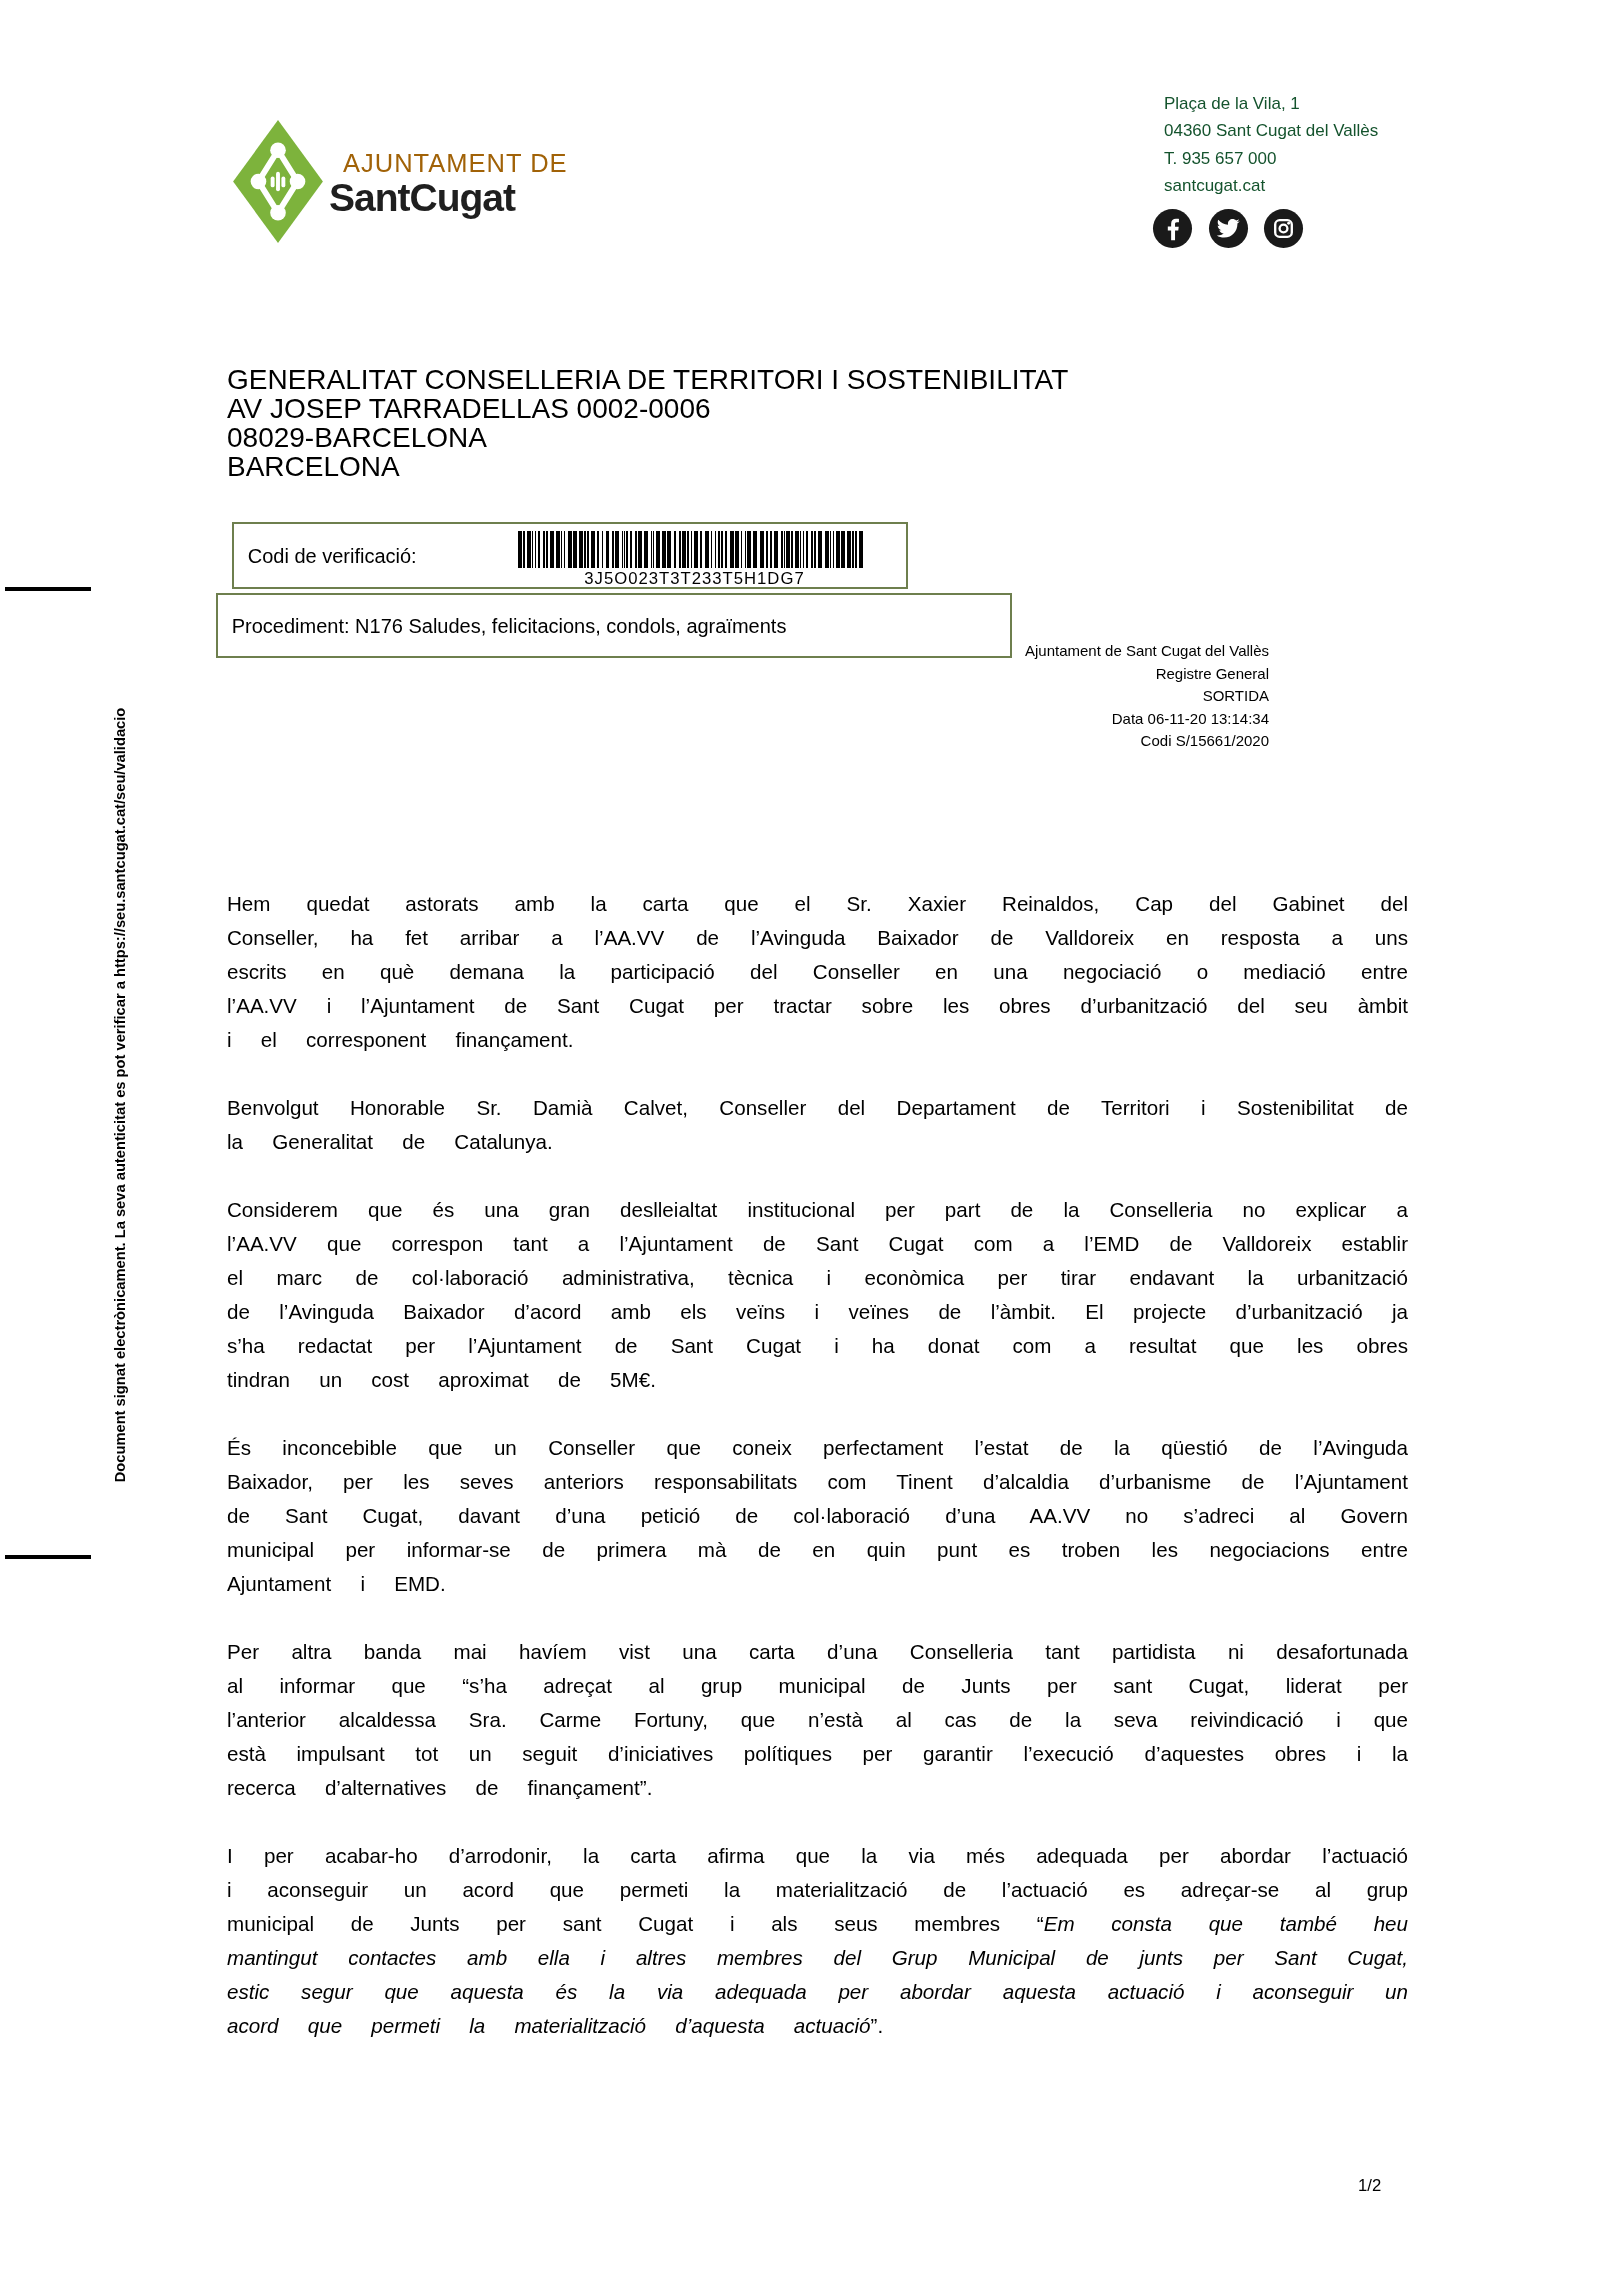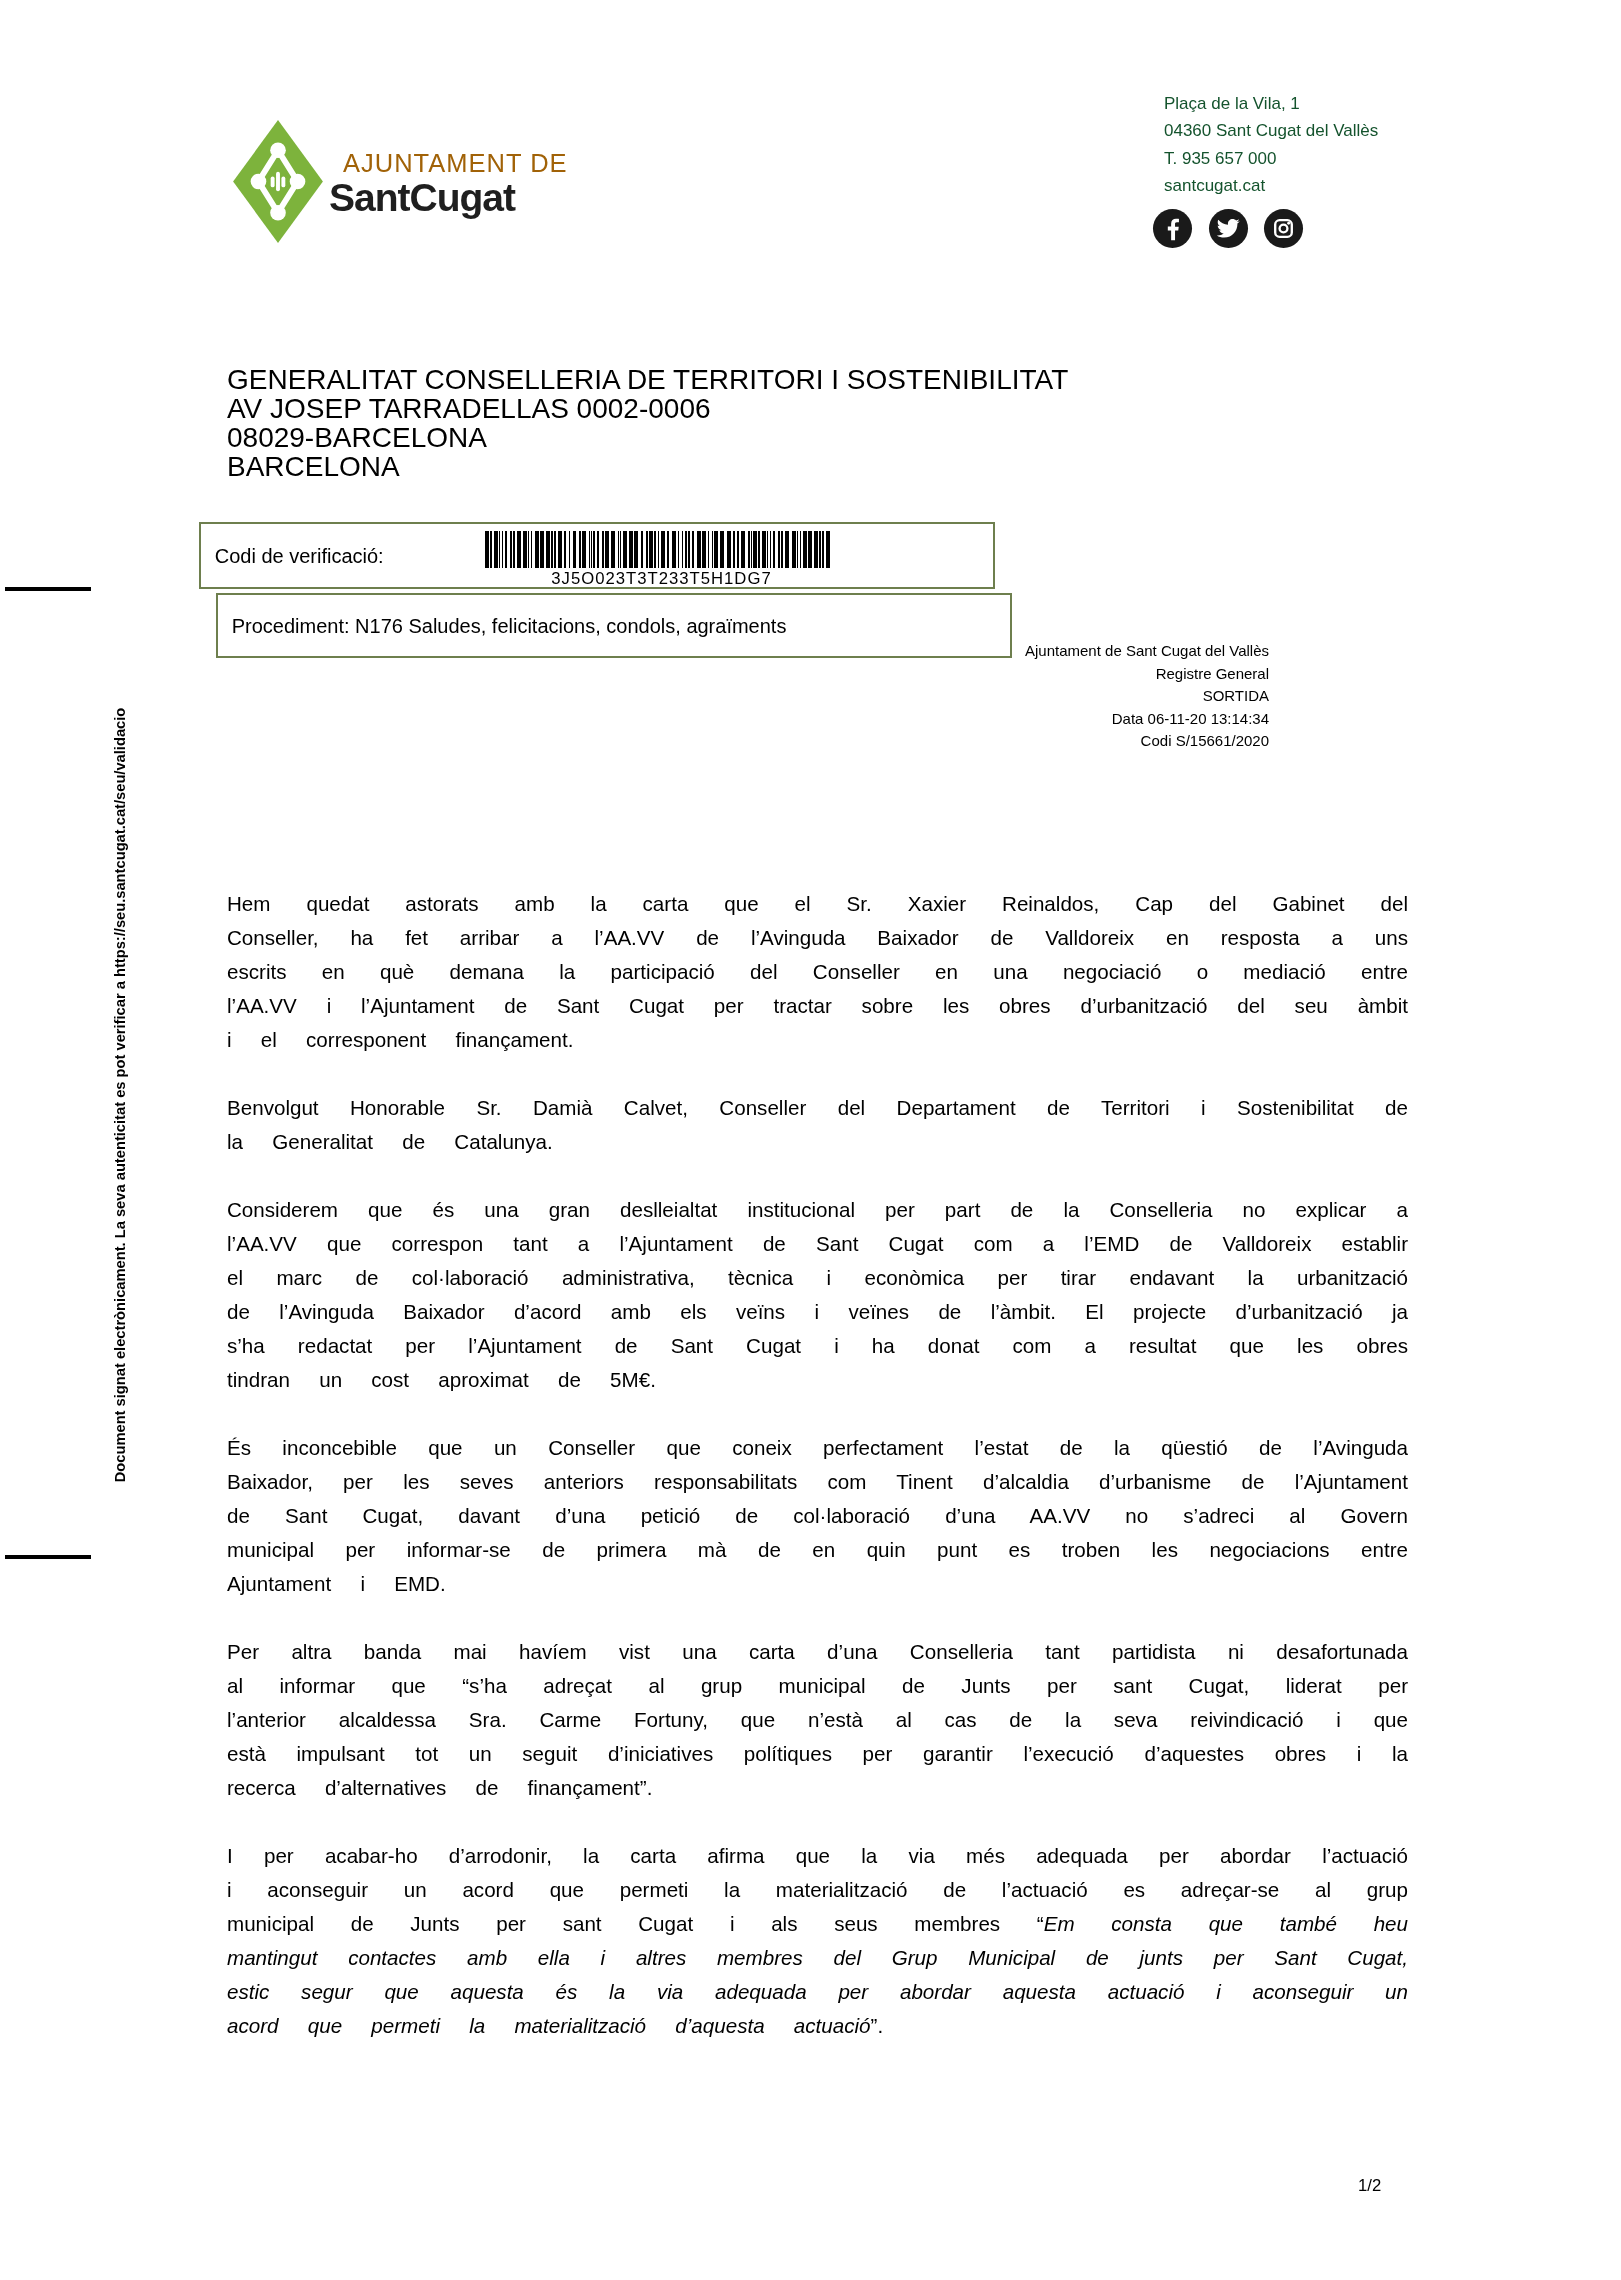--- a/index.html
+++ b/index.html
@@ -33,21 +33,21 @@
     font-size:39px;font-weight:700;color:#1f1f1f;letter-spacing:-1px;
   }
   
   .contact{position:absolute;left:1164px;top:90px;font-size:17px;line-height:27.4px;color:#14532d;}
   .social-row{position:absolute;left:1152px;top:208px;display:flex;gap:14.7px;}
   .social-row svg{display:block;}
   
   .recipient{position:absolute;left:227px;top:365px;font-size:28px;line-height:29px;color:#000000;}
   
   .vbox{position:absolute;border:2px solid #6e7f4e;background:#fff;box-sizing:border-box;}
-  .vbox-row1{left:199px;top:522px;width:796px;height:67px;}
+  .vbox-row1{left:232px;top:522px;width:676px;height:67px;}
   .vbox-row2{left:216px;top:593px;width:796px;height:65px;}
   .vbox-row3{left:216px;top:662px;width:796px;height:70px;display:flex;}
   .vbox-label{position:absolute;left:13.7px;top:50%;transform:translateY(-50%);font-size:20px;}
   .vbox-row2 .vbox-label{white-space:nowrap;}
   .cell{position:relative;box-sizing:border-box;height:100%;}
   .cell-left{width:439px;border-right:2px solid #6e7f4e;}
   .cell-right{flex:1;}
   .barcode{position:absolute;left:284px;top:6.9px;width:355px;height:37px;font-size:0;line-height:0;}
   .barcode i{display:inline-block;height:100%;background:#000;}
   .barcode-text{position:absolute;left:245px;top:45px;width:431px;text-align:center;font-size:16.7px;letter-spacing:1px;}

